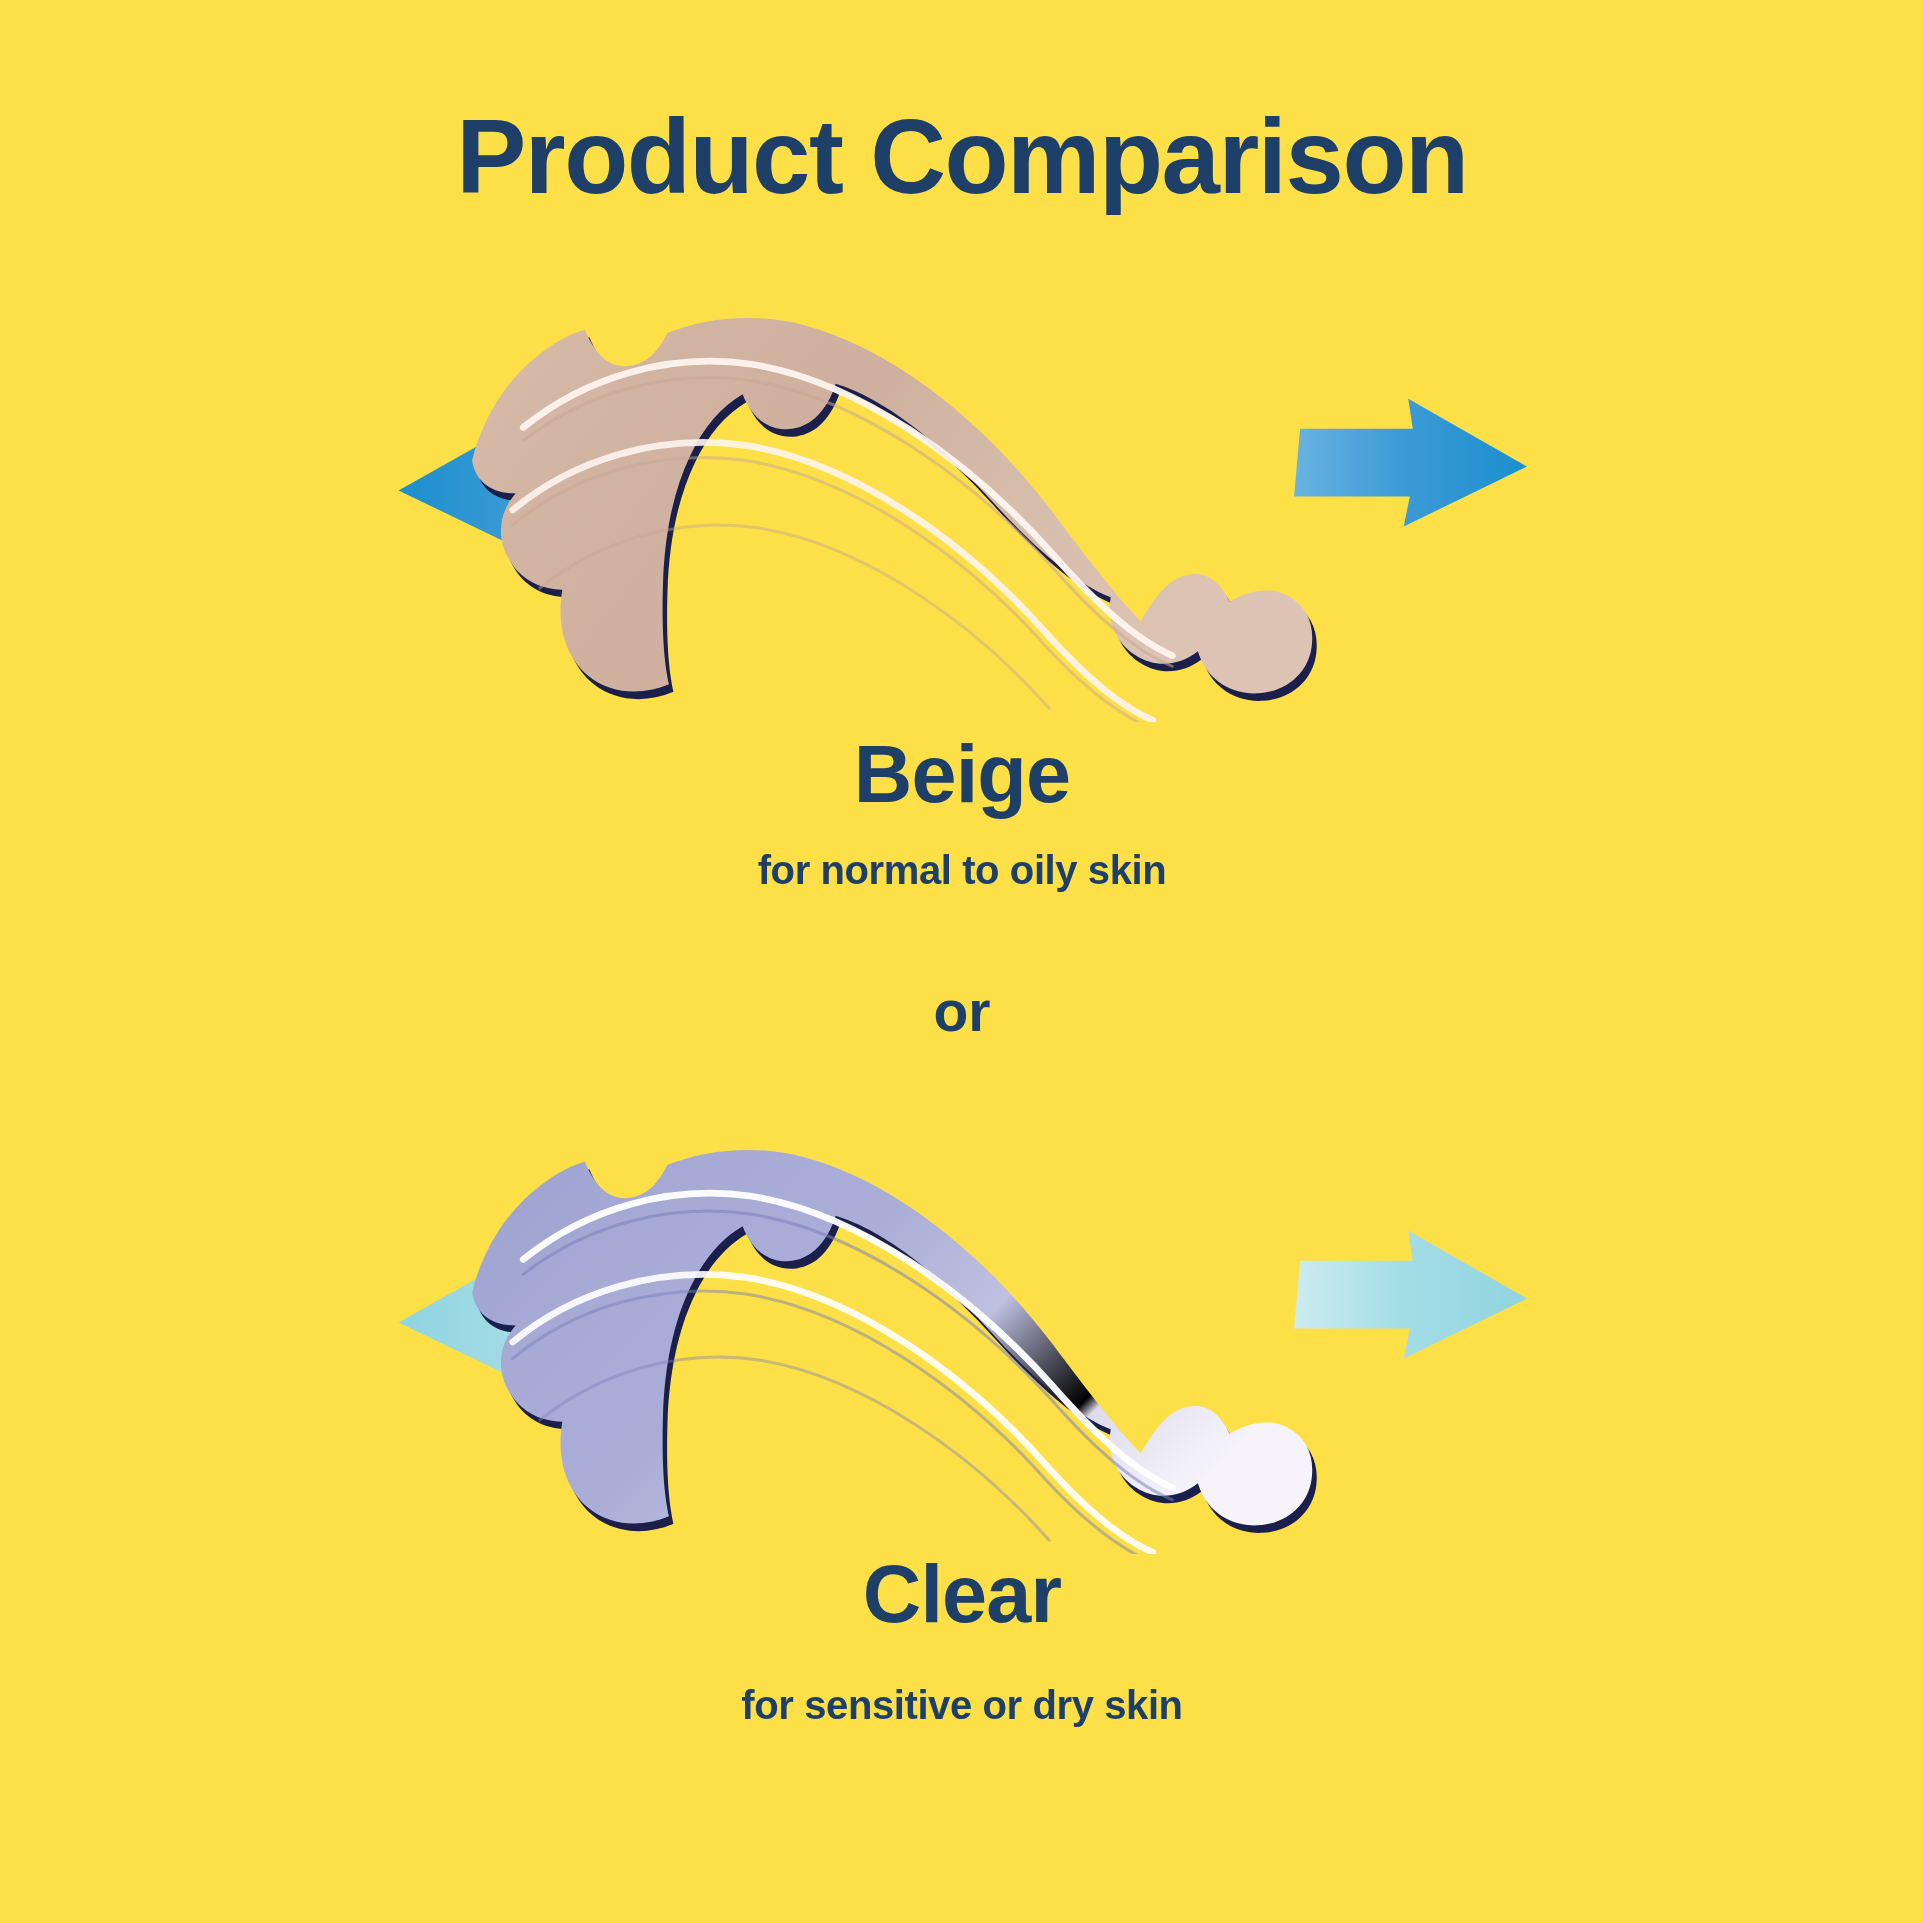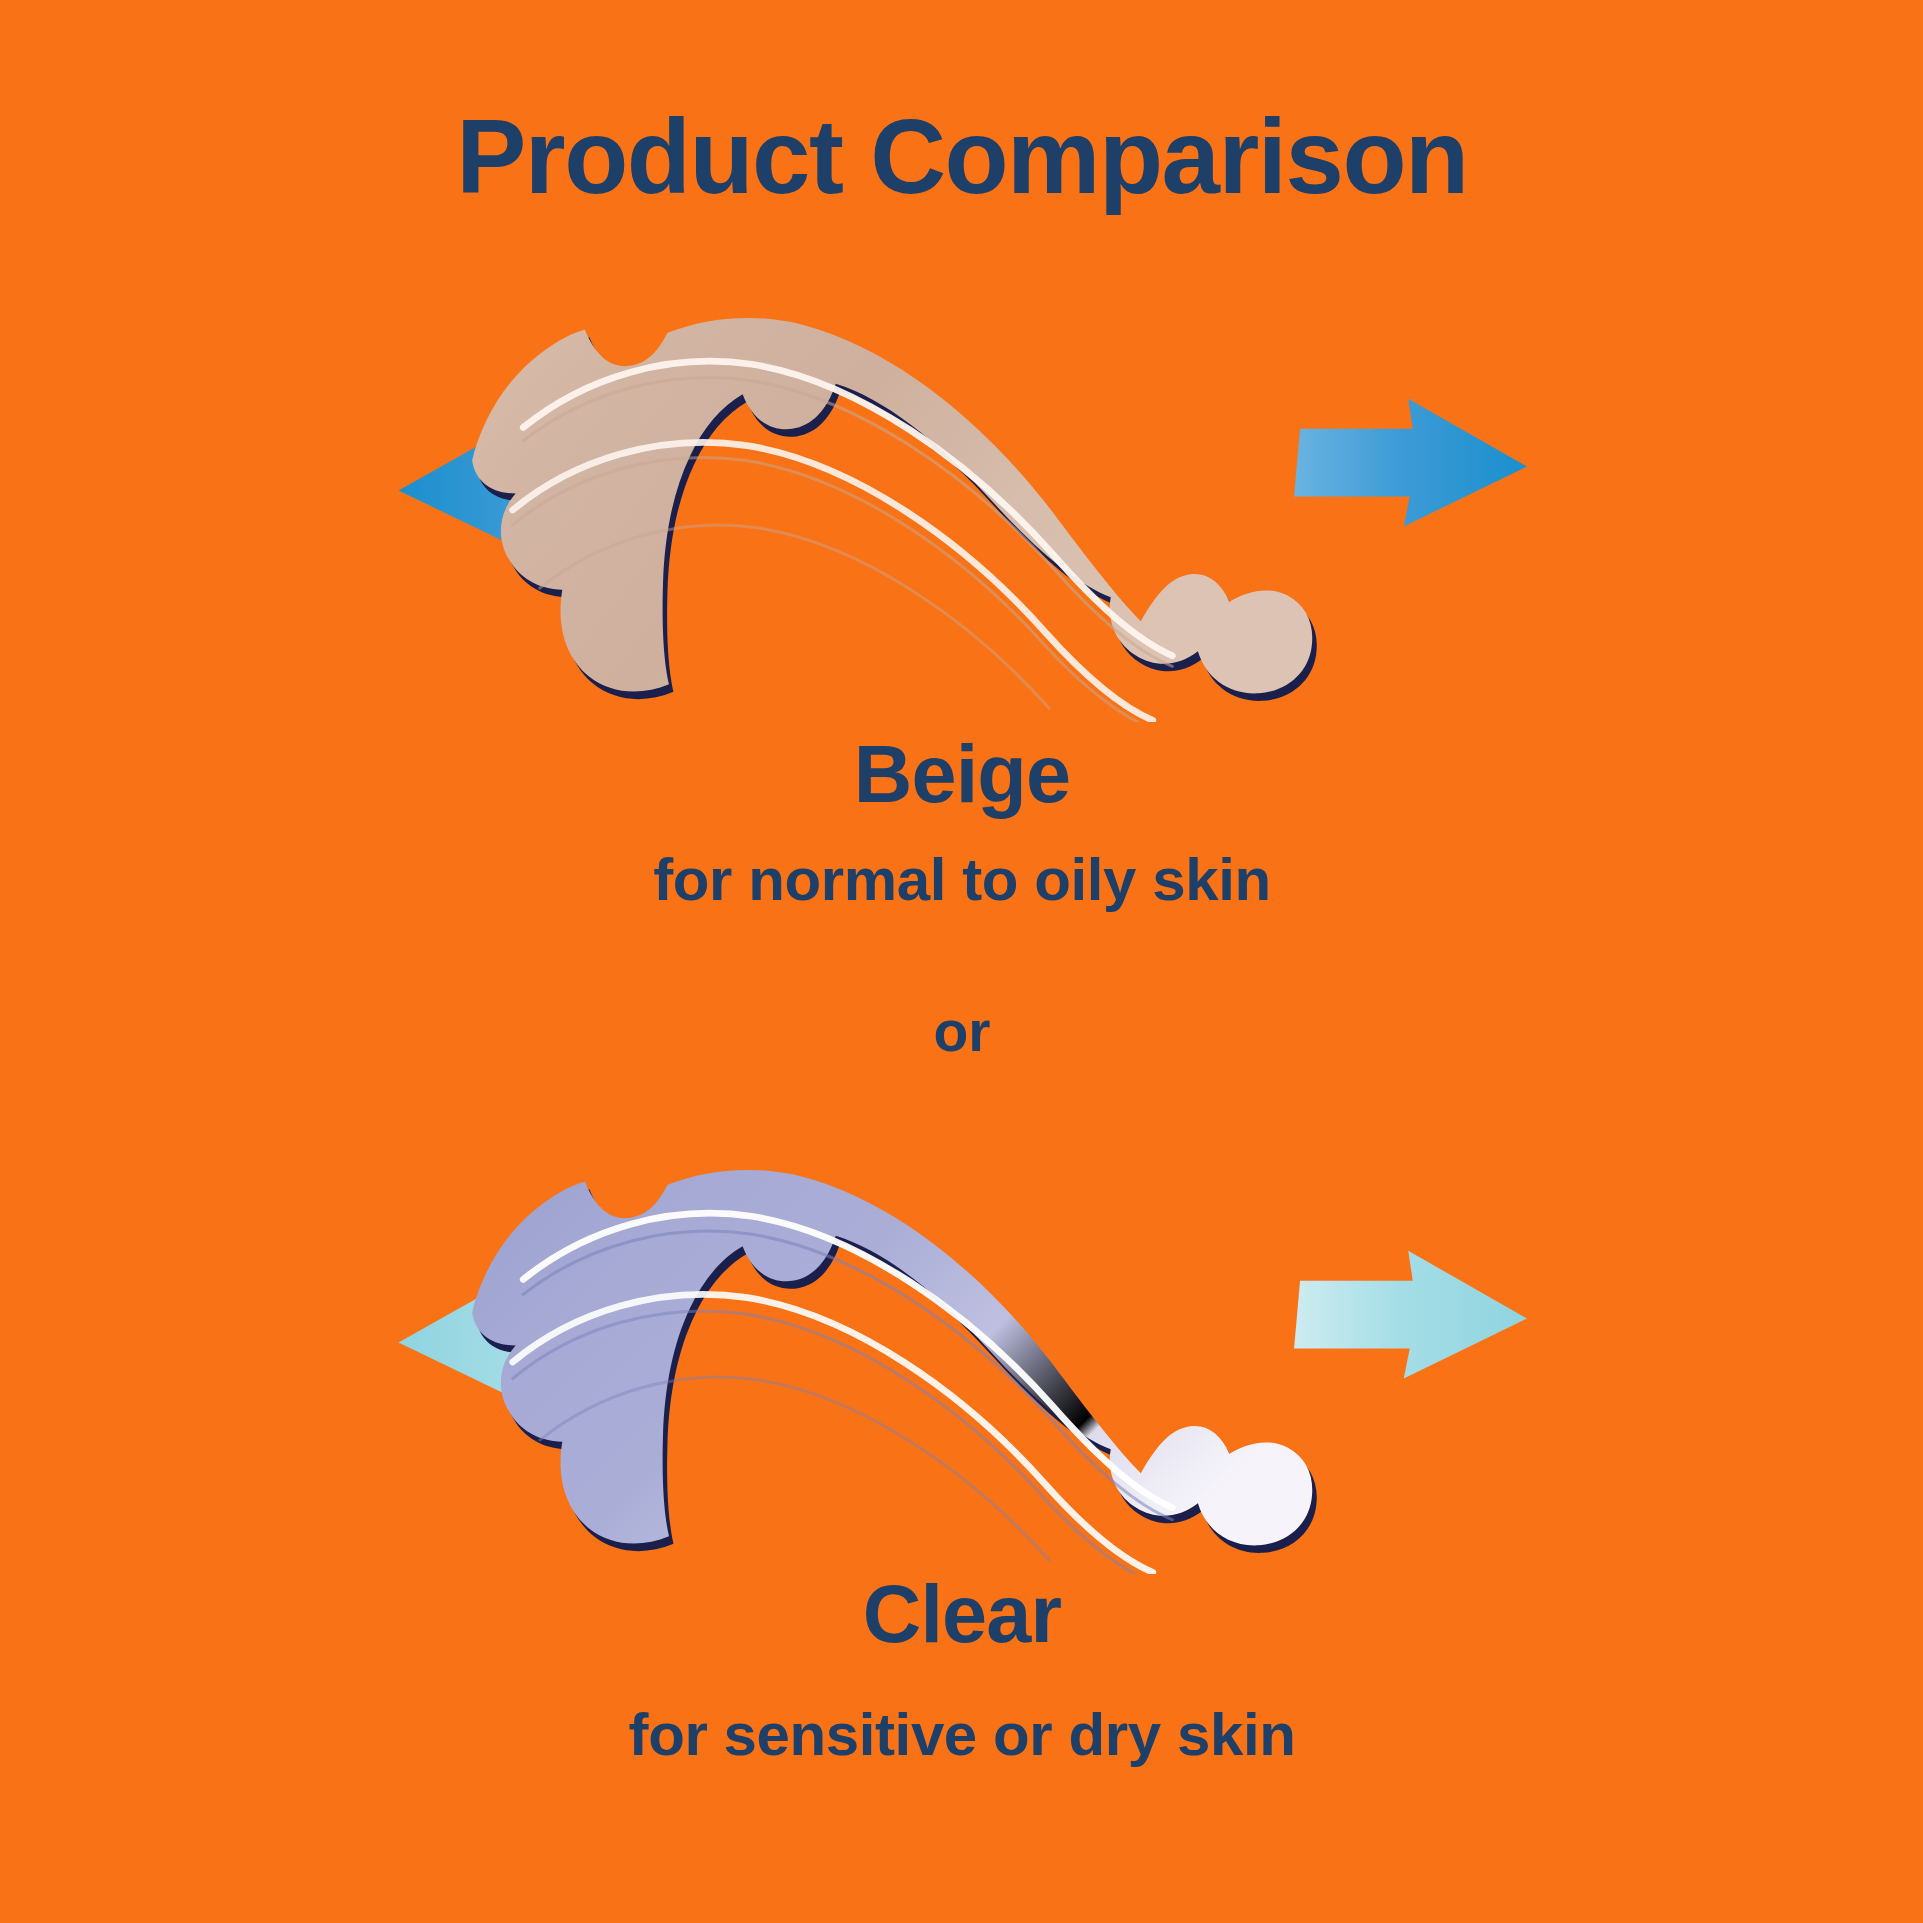--- a/index.html
+++ b/index.html
@@ -10,21 +10,21 @@
     width: 1924px;
     height: 1924px;
     background: #e8f2fc;
     font-family: "Liberation Sans", sans-serif;
     overflow: hidden;
   }
   .page {
     position: relative;
     width: 1924px;
     height: 1924px;
-    background: #f97316;
+    background: #fde047;
     display: flex;
     flex-direction: column;
     align-items: center;
   }
 
   
   .title {
     margin-top: 102px;
     font-size: 105px;
     font-weight: 700;
@@ -52,21 +52,21 @@
   }
   .product-name {
     font-size: 81px;
     font-weight: 700;
     color: #1d3f68;
     line-height: 1;
     text-align: center;
     letter-spacing: -0.8px;
   }
   .product-desc {
-    font-size: 60px;
+    font-size: 40px;
     font-weight: 700;
     color: #1d3f68;
     line-height: 1;
     text-align: center;
     letter-spacing: -0.4px;
   }
 
   
   .block-beige .strip-wrap { margin-top: 74px; }
   .block-beige .product-name { margin-top: 12px; }

